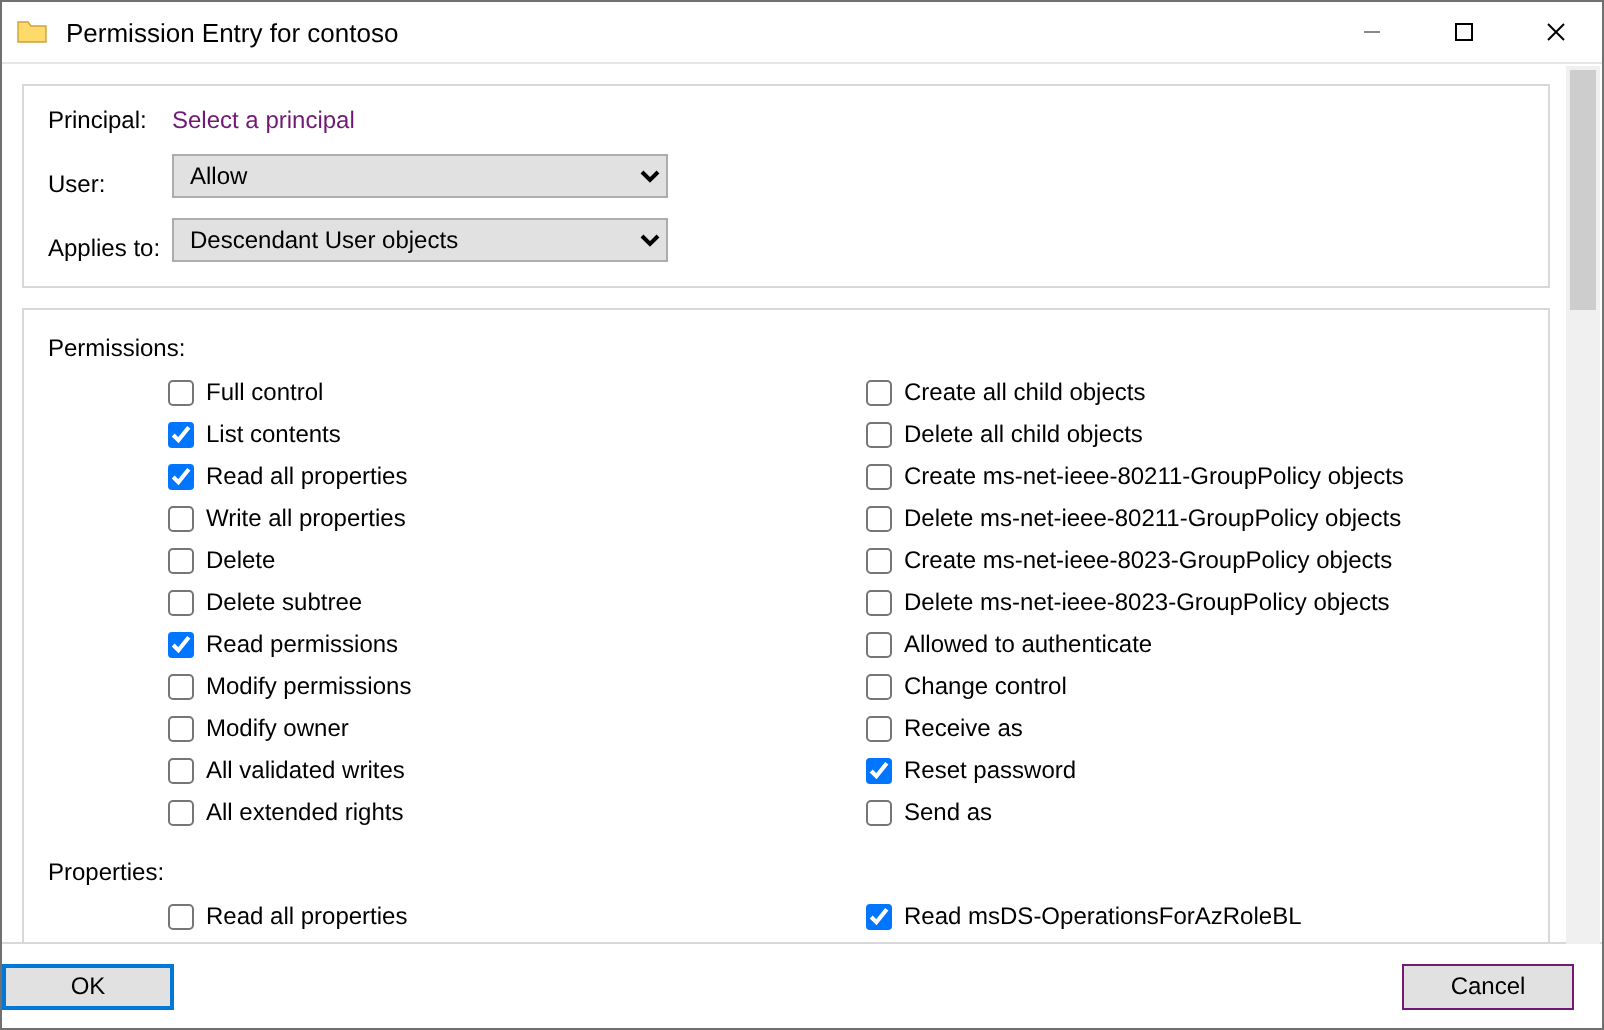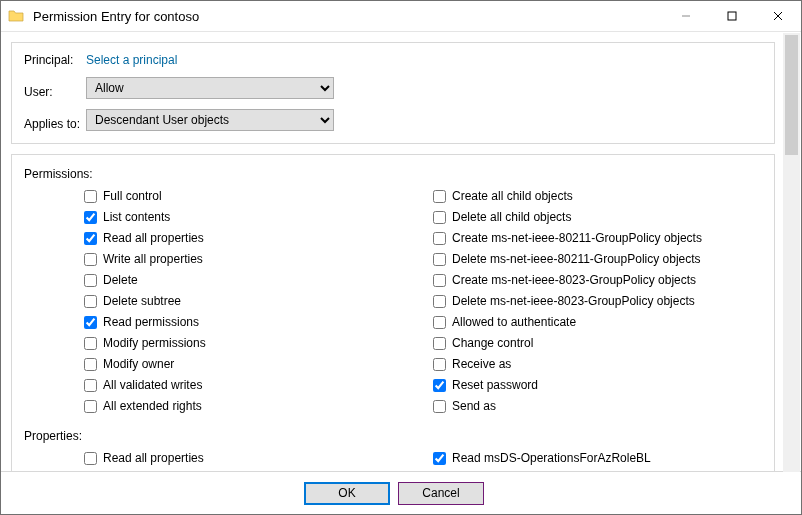--- a/index.html
+++ b/index.html
@@ -88,21 +88,21 @@
   .row {
     display: flex;
     align-items: flex-end;
     margin-bottom: 10px;
   }
   .row:last-child{margin-bottom:0;}
   .row .lbl {
     width: 62px;
   }
   .link {
-    color: #0369a1;
+    color: #701a75;
     cursor: pointer;
   }
   select.combo {
     width: 248px;
     height: 22px;
     border: 1px solid #adadad;
     background: #e1e1e1;
     font: inherit;
     padding-left: 4px;
   }
@@ -141,21 +141,21 @@
     flex:1;
     display:flex;
     flex-direction:column;
     gap:16px;
   }
   .footer{
     height:42px;
     border-top:1px solid #d8d8d8;
     display:flex;
     align-items:center;
-    justify-content:center;
+    justify-content:space-between;
     padding-right:14px;
     gap:8px;
     background:#ffffff;
   }
   button.dlg-btn{
     width:86px;
     height:23px;
     font:inherit;
     background:#e1e1e1;
     border:1px solid #701a75;

